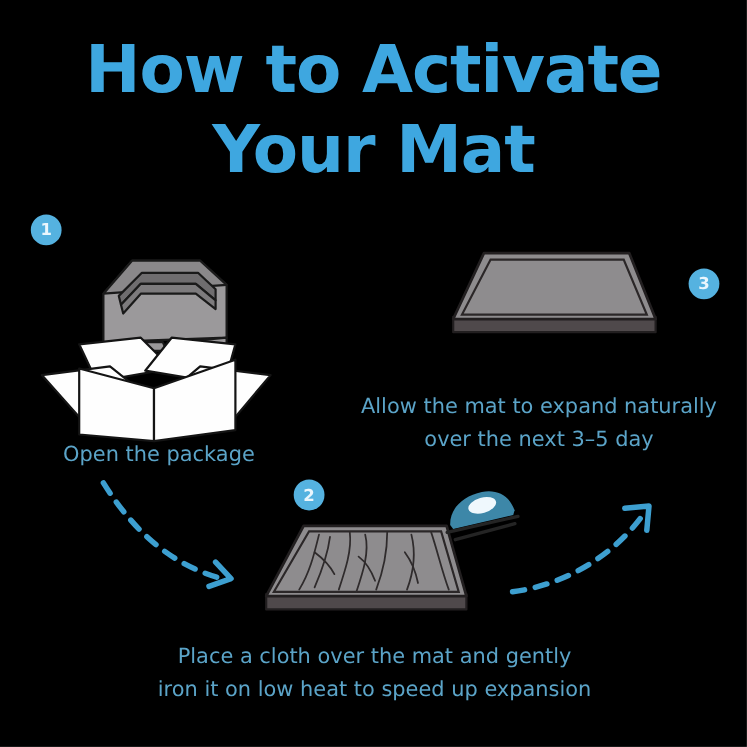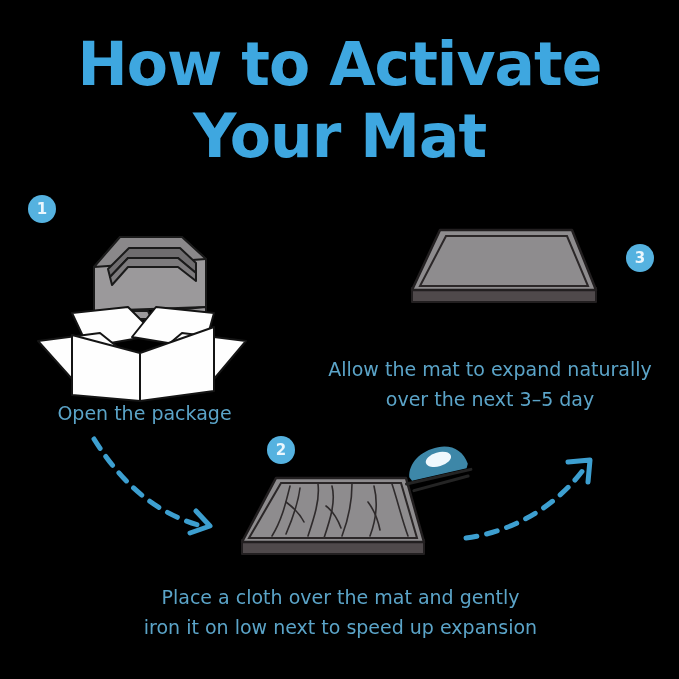--- a/index.html
+++ b/index.html
@@ -143,21 +143,21 @@
   <svg class="art" id="art-iron" width="80" height="60" viewBox="0 0 80 60">
     <g transform="rotate(-11 40 30)">
       <path d="M12 34 C 14 20, 28 10, 46 10 C 60 10, 70 18, 72 32 L70 36 L14 38 Z" fill="#3d87a8"></path>
       <ellipse cx="44" cy="22" rx="13" ry="7" fill="#eff8fd" transform="rotate(-5 44 22)"></ellipse>
       <path d="M8 40 L74 38" stroke="#242424" stroke-width="3" stroke-linecap="round" fill="none"></path>
       <path d="M14 48 L70 44" stroke="#242424" stroke-width="3" stroke-linecap="round" fill="none"></path>
     </g>
   </svg>
 
   <div class="caption" id="caption-2">Place a cloth over the mat and gently
-iron it on low next to speed up expansion</div>
+iron it on low heat to speed up expansion</div>
 
   <svg class="art" id="arrow-right" width="160" height="115" viewBox="0 0 160 115">
     <path d="M14 98 C 60 92, 106 66, 134 26" fill="none" stroke="#3d9fd0" stroke-width="5" stroke-linecap="round" stroke-dasharray="11 10"></path>
     <path d="M116 22 L138 20 L136 42" fill="none" stroke="#3d9fd0" stroke-width="5" stroke-linecap="round" stroke-linejoin="round"></path>
   </svg>
 
   <div class="badge" id="badge-3">3</div>
 
   <svg class="art" id="art-mat-3" width="215" height="100" viewBox="0 0 215 100">
     <path d="M14 70 L198 70 L198 84 L14 84 Z" fill="#4f494b" stroke="#221f20" stroke-width="2" stroke-linejoin="round"></path>

